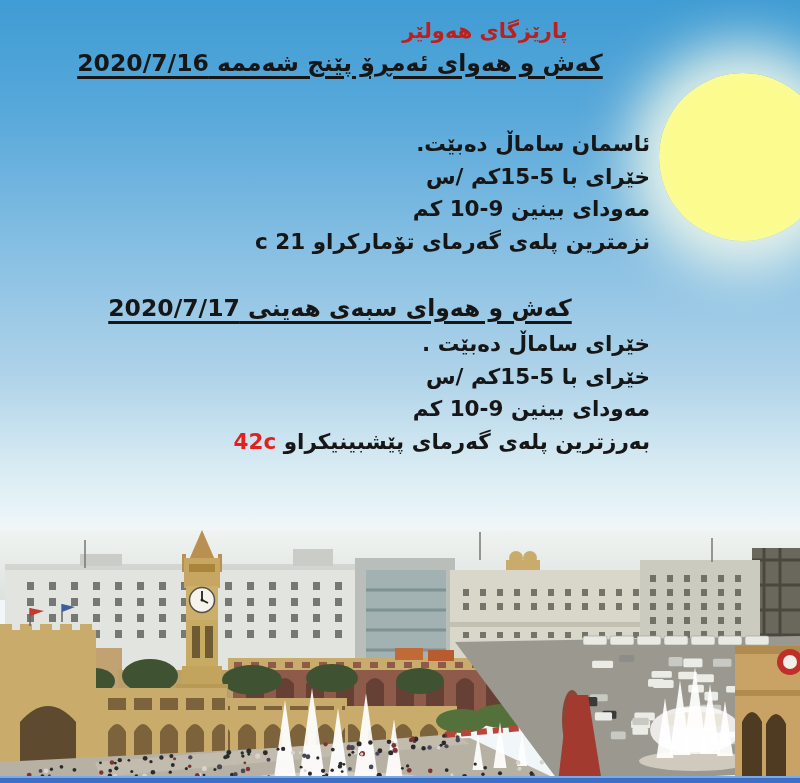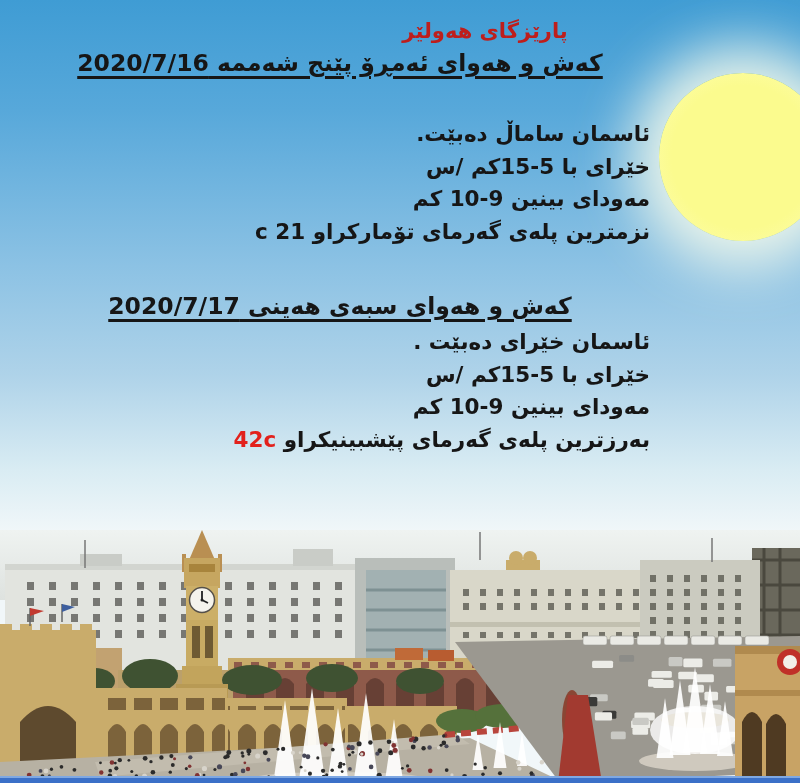--- a/index.html
+++ b/index.html
@@ -8,24 +8,24 @@
   .sky{position:absolute;inset:0;
        background:linear-gradient(180deg,var(--sky-top) 0%,#57A8DA 14%,
                   #8CC2E4 34%,var(--sky-mid) 48%,#D9ECF3 60%,var(--sky-bot) 68%,var(--sky-bot) 100%);}
   .sun{position:absolute;left:659px;top:73px;width:168px;height:168px;border-radius:50%;
        background:radial-gradient(circle at 50% 50%, var(--sun) 0 60%, #FCFC9E 78%, #FDFDC0 92%, rgba(255,255,240,0) 100%);
        box-shadow:0 0 55px 28px rgba(255,255,236,.85);}
   .forecast{position:absolute;top:16px;left:30px;width:620px;direction:rtl;
             text-align:center;font-weight:bold;color:var(--ink);}
   .t-title{font-size:21px;line-height:30px;color:var(--red-title);transform:translateX(145px);}
   .t-h{font-size:23.5px;line-height:34px;text-decoration:underline;
-       text-underline-offset:5px;text-decoration-thickness:2.5px;margin-bottom:38px;}
+       text-underline-offset:5px;text-decoration-thickness:2.5px;margin-bottom:48px;}
   .t-line{font-size:21.5px;line-height:32.5px;text-align:right;}
   .hot{color:var(--red-val);}
-  .sec2{margin-top:40px;}
+  .sec2{margin-top:32px;}
   .sec2 .t-h{margin-bottom:2px;line-height:36px;}
   .photo{position:absolute;left:0;top:530px;width:800px;height:253px;}
   
   .c-bldg{fill:#E2E4DF}.c-par{fill:#D2D5D0}.c-glass{fill:#A2B1B2}.c-grey{fill:#B9BEBA}
   .c-cream{fill:#D9D7C9}.c-cor{fill:#C2C0B0}.c-wing{fill:#CBCBC0}
   .c-stone{fill:var(--stone)}.c-brick{fill:var(--brick)}
   .c-tan{fill:var(--tan)}.c-road{fill:#9B9890}.c-walk{fill:#B7B1A3}.c-walk2{fill:#C2BCAE}
   .c-tree{fill:#3F5232}.c-hedge{fill:#55713B}
   .jet{fill:#FFFFFF;opacity:.92}
   .c-pool{fill:#CFC9BE}
@@ -44,21 +44,21 @@
     <div>
       <div class="t-h">کەش و هەوای ئەمڕۆ پێنج شەممە 2020/7/16</div>
       <div class="t-line">ئاسمان ساماڵ دەبێت.</div>
       <div class="t-line">خێرای با 5-15کم /س</div>
       <div class="t-line">مەودای بینین 9-10 کم</div>
       <div class="t-line">نزمترین پلەی گەرمای تۆمارکراو 21 c</div>
     </div>
 
     <div class="sec2">
       <div class="t-h">کەش و هەوای سبەی هەینی 2020/7/17</div>
-      <div class="t-line">ئاسمان خێرای دەبێت .</div>
+      <div class="t-line">خێرای ساماڵ دەبێت .</div>
       <div class="t-line">خێرای با 5-15کم /س</div>
       <div class="t-line">مەودای بینین 9-10 کم</div>
       <div class="t-line"><span>بەرزترین پلەی گەرمای پێشبینیکراو </span> <span class="hot">42c</span></div>
     </div>
   </div>
 
   <svg class="photo" viewBox="0 0 800 253">
     <defs>
       <linearGradient id="psky" x1="0" y1="0" x2="0" y2="1">
         <stop offset="0" stop-color="#EFF3F1"></stop>

